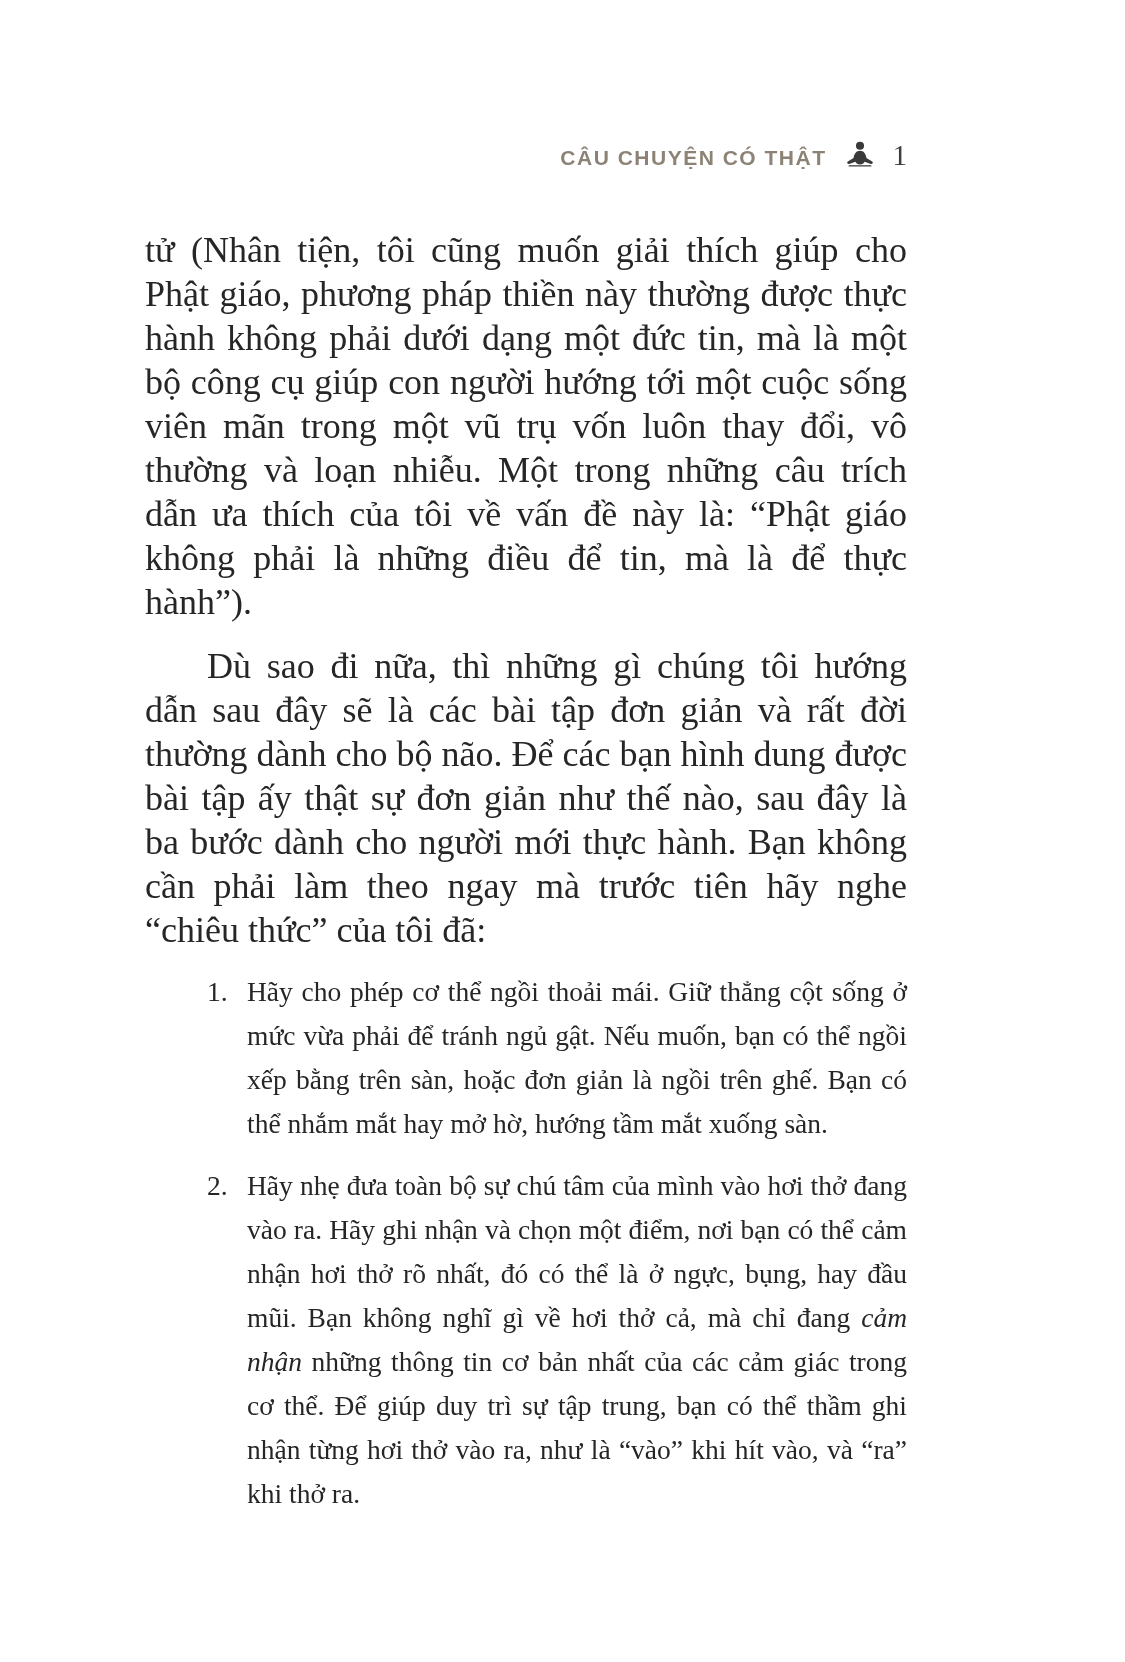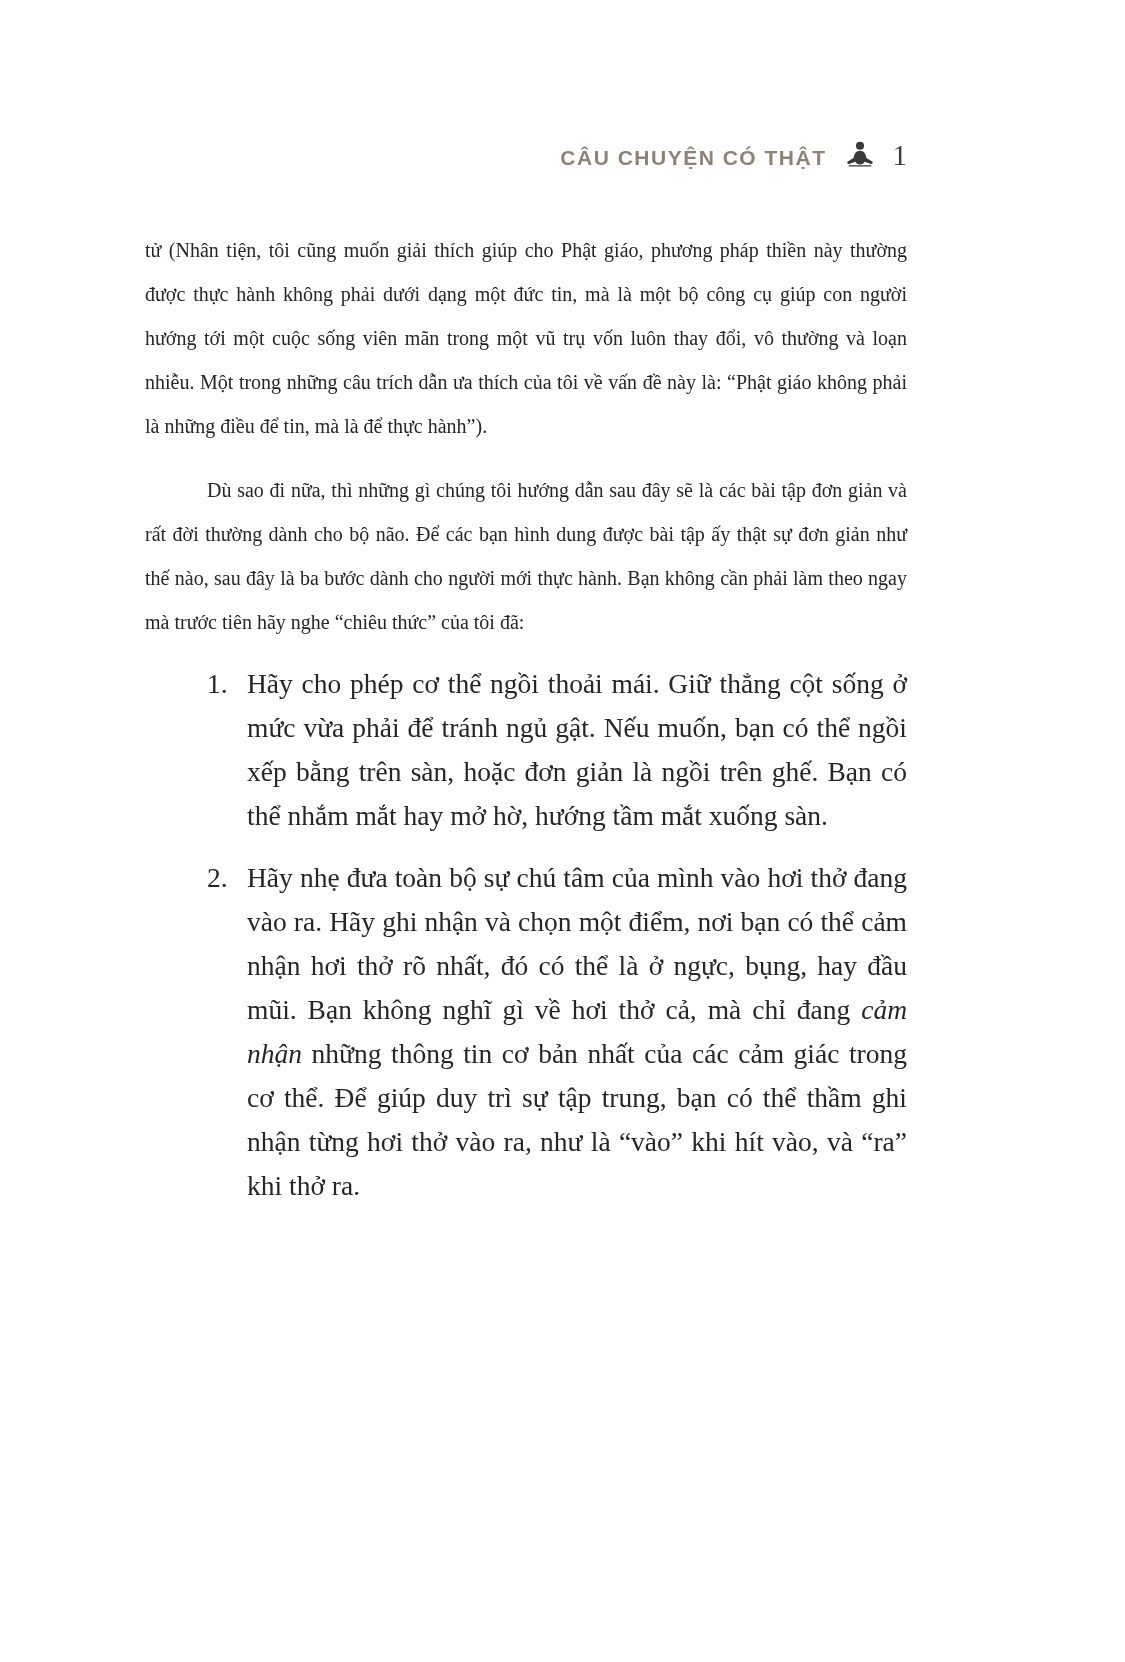--- a/index.html
+++ b/index.html
@@ -41,21 +41,21 @@
     height: 28px;
     display: inline-block;
   }
   .page-number {
     font-family: "Liberation Serif", serif;
     font-size: 29px;
     color: #3d3d3d;
     line-height: 1;
   }
   .para {
-    font-size: 20px;
+    font-size: 36px;
     line-height: 44px;
     text-align: justify;
     margin: 0 0 14px 0;
   }
   .para.indented {
     text-indent: 62px;
     margin-top: 20px;
   }
   .num-list {
     margin-top: 8px;

